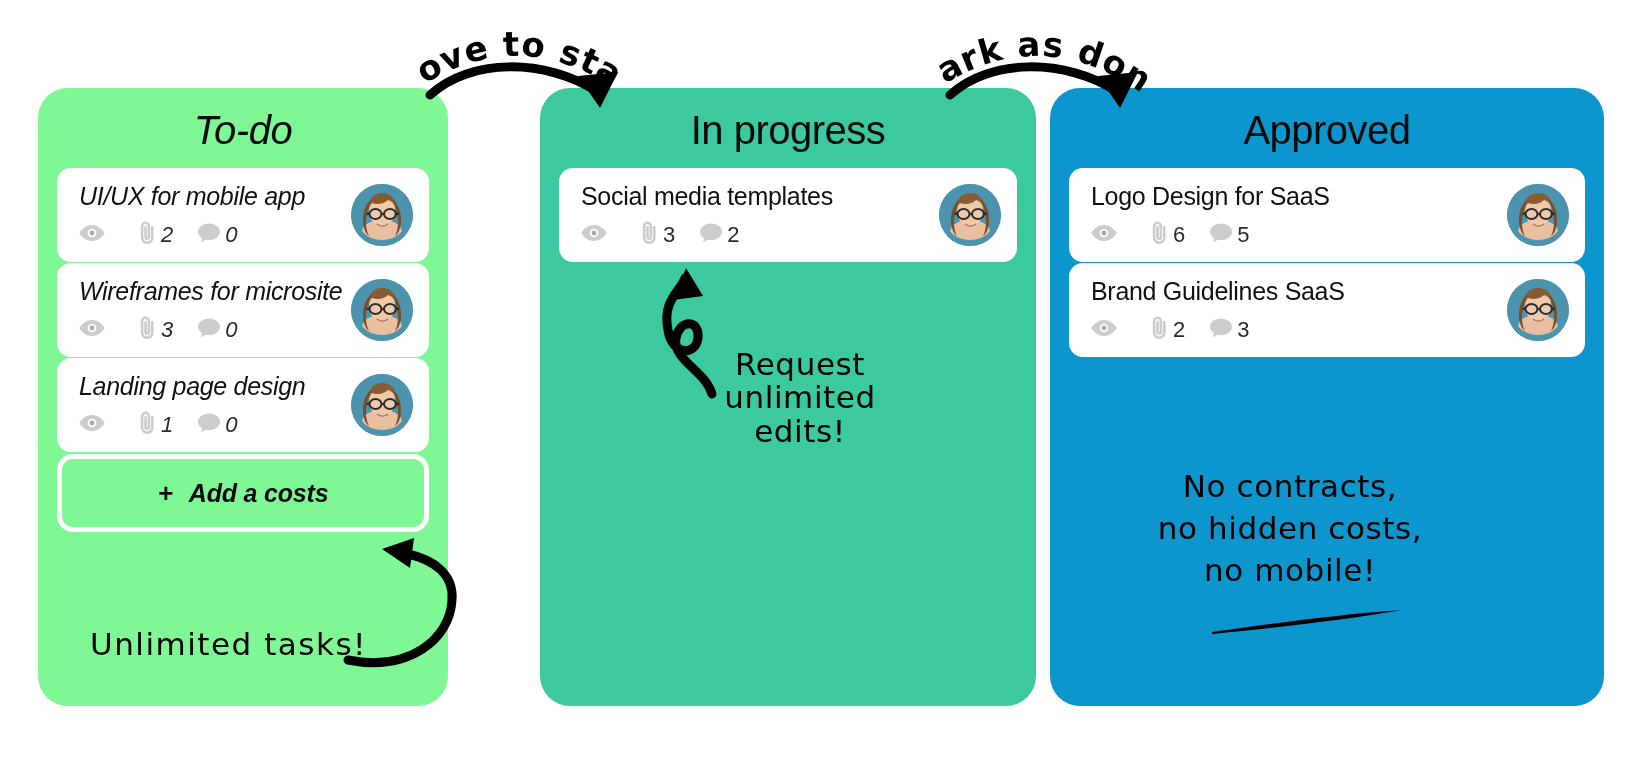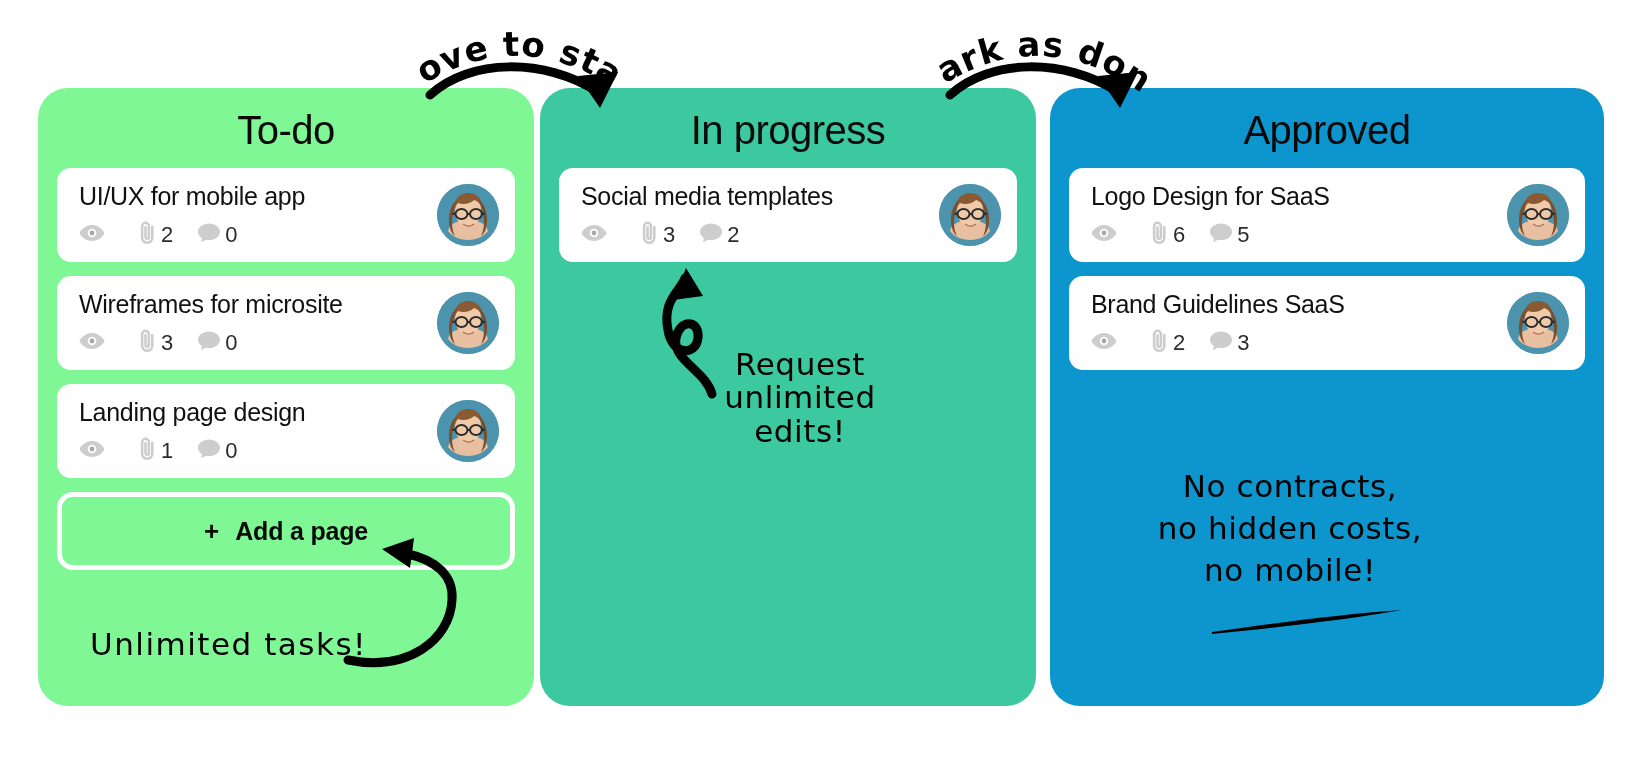--- a/index.html
+++ b/index.html
@@ -16,21 +16,21 @@
   }
 
   
   .column {
     position: absolute;
     top: 88px;
     height: 618px;
     border-radius: 30px;
     padding: 0;
   }
-  .col-todo     { left: 38px;   width: 496px; background: #80F795; }
+  .col-todo     { left: 38px;   width: 410px; background: #80F795; font-style: italic; }
   .col-progress { left: 540px;  width: 496px; background: #3DC9A0; }
   .col-approved { left: 1050px; width: 554px; background: #0D96CE; }
 
   .column-title {
     text-align: center;
     font-size: 40px;
     font-weight: 400;
     color: #0a0a0a;
     letter-spacing: -0.5px;
     padding-top: 18px;
@@ -39,21 +39,21 @@
   }
 
   .cards { padding: 14px 19px 0 19px; }
 
   
   .card {
     position: relative;
     background: #ffffff;
     border-radius: 14px;
     height: 94px;
-    margin-bottom: 14px;
+    margin-bottom: 1px;
     padding: 14px 18px 0 22px;
   }
   .card-title {
     font-size: 25px;
     font-weight: 400;
     color: #111111;
     line-height: 1.15;
     letter-spacing: -0.3px;
     white-space: nowrap;
   }
@@ -294,21 +294,21 @@
             <path d="M30.5 30h2.5M18.5 29.5l-3 .5M45 29.5l3 .5" stroke="#2B2B2B" stroke-width="2" fill="none"></path>
             <path d="M26 40c3 3 8 3 11 0-1.5 4-9.5 4-11 0z" fill="#FFFFFF"></path>
             <path d="M26 40c3 3 8 3 11 0" stroke="#B4735C" stroke-width="1.6" fill="none"></path>
           </svg>
         </div>
       </div>
     </div>
 
     <div class="add-task">
       <span class="add-plus">+</span>
-      <span class="add-label">Add a page</span>
+      <span class="add-label">Add a costs</span>
     </div>
   </div>
 
   <div class="column col-progress">
     <div class="column-title">In progress</div>
     <div class="cards">
       <div class="card">
         <div class="card-title">Social media templates</div>
         <div class="card-meta">
           <span class="meta-item">

